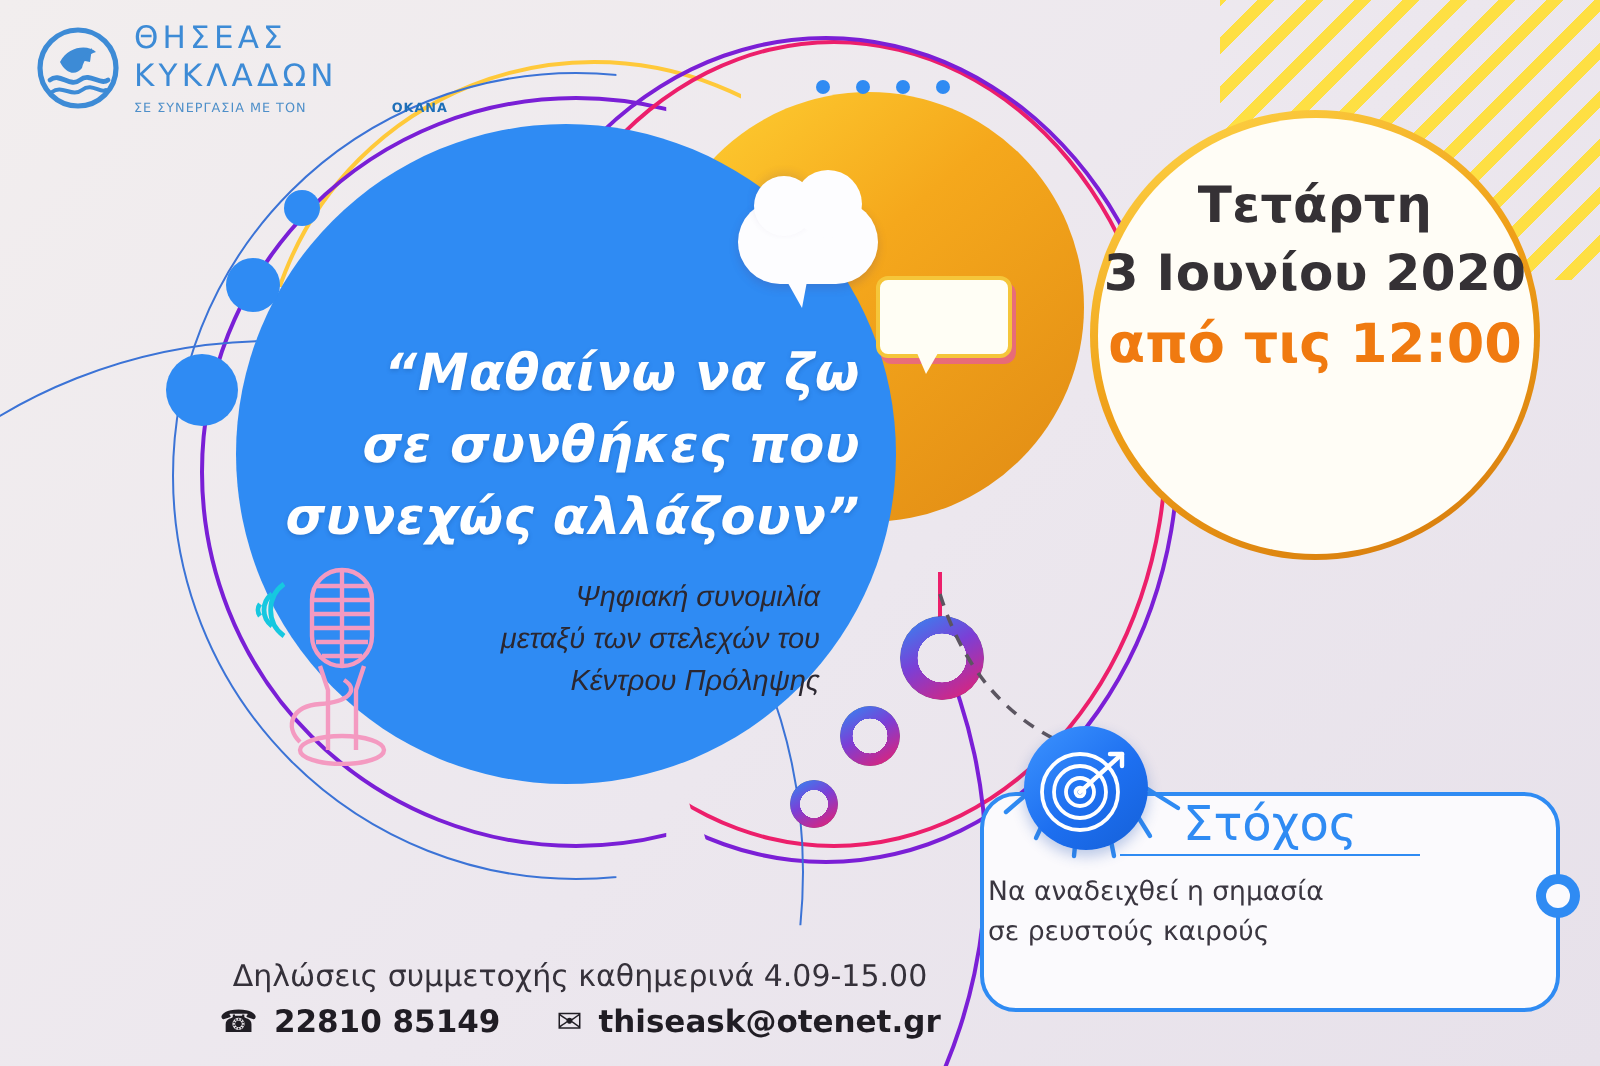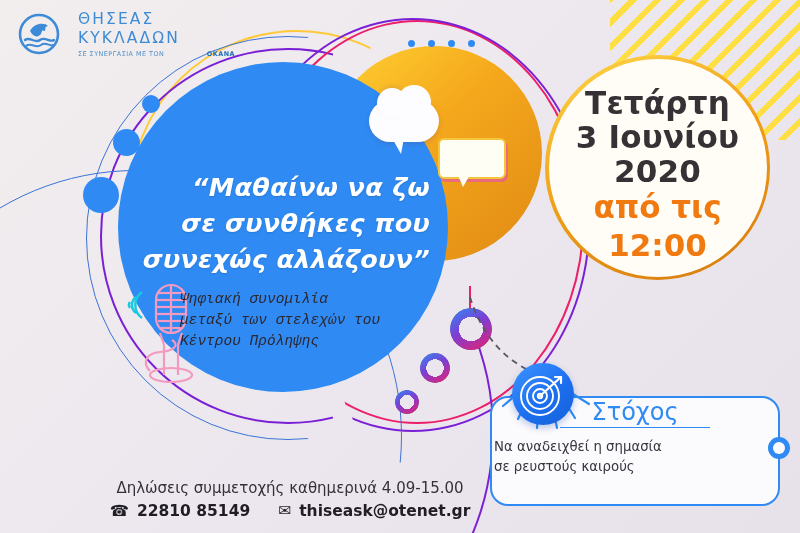--- a/index.html
+++ b/index.html
@@ -162,51 +162,51 @@
   }
   .date-text {
     top: 86px; left: 545px; width: 225px;
     text-align: center;
     pointer-events: auto;
   }
   .date-day, .date-date {
     font-family: "DejaVu Sans", sans-serif;
     font-weight: bold;
     color: #353135;
-    font-size: 31px;
+    font-size: 25px;
     line-height: 34px;
     letter-spacing: .2px;
   }
   .date-time {
     font-family: "DejaVu Sans", sans-serif;
     font-weight: bold;
     color: #f07a10;
-    font-size: 31px;
+    font-size: 27px;
     line-height: 38px;
   }
 
   
   .quote {
     top: 169px; left: 140px; width: 290px;
     text-align: right;
     color: #ffffff;
     font-family: "DejaVu Sans", sans-serif;
     font-style: italic;
     font-weight: bold;
     font-size: 25.5px;
     line-height: 36px;
     letter-spacing: .3px;
     text-shadow: 0 1px 2px rgba(20,60,120,.25);
   }
 
   .subtitle {
     top: 289px; left: 180px; width: 230px;
-    text-align: left;
+    text-align: right;
     color: #2b2730;
-    font-family: Liberation Mono, monospace;
+    font-family: Liberation Sans, sans-serif;
     font-style: italic;
     font-size: 14.5px;
     line-height: 21px;
   }
 
   
   .target-rays { top: 388px; left: 493px; width: 120px; height: 80px; }
   .target-badge {
     top: 363px; left: 512px; width: 62px; height: 62px; border-radius: 50%;
     background: linear-gradient(140deg, #3d94ff 0%, #1d6ff0 55%, #1560d8 100%);
@@ -258,21 +258,21 @@
     display: flex; align-items: center; justify-content: center; gap: 8px;
     margin-top: 3px;
     color: #201d24;
     font-family: "DejaVu Sans", sans-serif;
     font-weight: bold;
     font-size: 15.5px;
   }
   .footer-line2 .sep { width: 12px; }
 
   
-  .logo { top: 10px; left: 18px; display: flex; align-items: center; gap: 18px; pointer-events: auto; }
+  .logo { top: 10px; left: 18px; display: flex; align-items: center; gap: 7px; pointer-events: auto; }
   .logo-text { display: flex; flex-direction: column; }
   .logo-l1, .logo-l2 {
     color: #3d8bd6;
     font-family: "DejaVu Sans", sans-serif;
     font-size: 15.5px;
     letter-spacing: 2.1px;
     line-height: 19px;
   }
   .logo-l3 {
     color: #4e8fc9;

